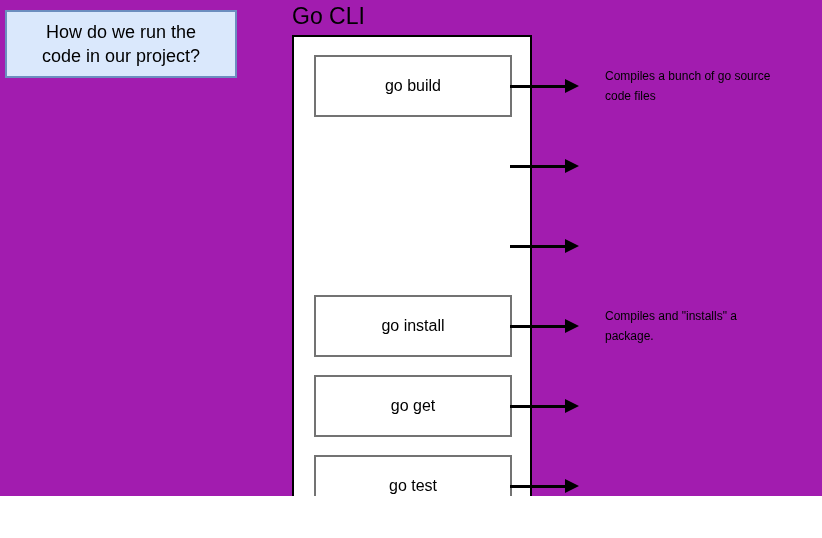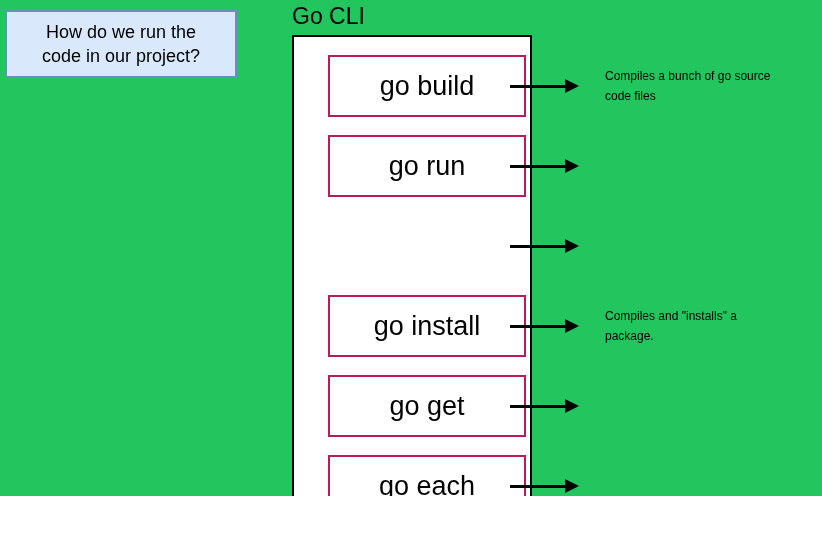--- a/index.html
+++ b/index.html
@@ -1,20 +1,20 @@
 <!DOCTYPE html>
 <html><head>
 <meta charset="utf-8">
 <style>
   html, body { margin: 0; padding: 0; background: #ffffff; }
   .canvas {
     position: relative;
     width: 822px;
     height: 496px;
-    background: #22c55e;
+    background: #a21caf;
     font-family: "Liberation Sans", sans-serif;
     color: #000000;
     overflow: hidden;
   }
   .question-box {
     position: absolute;
     left: 5px; top: 10px;
     width: 232px; height: 68px;
     background: #dae8fc;
     border: 2px solid #6c8ebf;
@@ -38,29 +38,29 @@
   .outer-box {
     position: absolute;
     left: 292px; top: 35px;
     width: 240px; height: 498px;
     border: 2px solid #000000;
     box-sizing: border-box;
     background: #ffffff;
   }
   .cmd-box {
     position: absolute;
-    left: 328px;
+    left: 314px;
     width: 198px; height: 62px;
-    border: 2px solid #be185d;
+    border: 2px solid #737373;
     box-sizing: border-box;
     background: #ffffff;
     display: flex;
     align-items: center;
     justify-content: center;
-    font-size: 27px;
+    font-size: 16px;
   }
   .arrow {
     position: absolute;
     left: 510px;
     width: 70px; height: 0;
   }
   .arrow .shaft {
     position: absolute;
     left: 0; top: -1px;
     width: 57px; height: 3px;
@@ -96,21 +96,20 @@
   <div class="outer-box"></div>
 
   <div class="cmd-box" style="top:55px">go build</div>
   <div class="arrow" style="top:86px">
     <div class="shaft"></div>
     <div class="head"></div>
   </div>
   <div class="desc" style="top:66px">Compiles a bunch of go source
 code files</div>
 
-  <div class="cmd-box" style="top:135px">go run</div>
   <div class="arrow" style="top:166px">
     <div class="shaft"></div>
     <div class="head"></div>
   </div>
 
   <div class="arrow" style="top:246px">
     <div class="shaft"></div>
     <div class="head"></div>
   </div>
 
@@ -121,19 +120,19 @@
   </div>
   <div class="desc" style="top:306px">Compiles and "installs" a
 package.</div>
 
   <div class="cmd-box" style="top:375px">go get</div>
   <div class="arrow" style="top:406px">
     <div class="shaft"></div>
     <div class="head"></div>
   </div>
 
-  <div class="cmd-box" style="top:455px">go each</div>
+  <div class="cmd-box" style="top:455px">go test</div>
   <div class="arrow" style="top:486px">
     <div class="shaft"></div>
     <div class="head"></div>
   </div>
 
 </div>
 
 </body></html>

